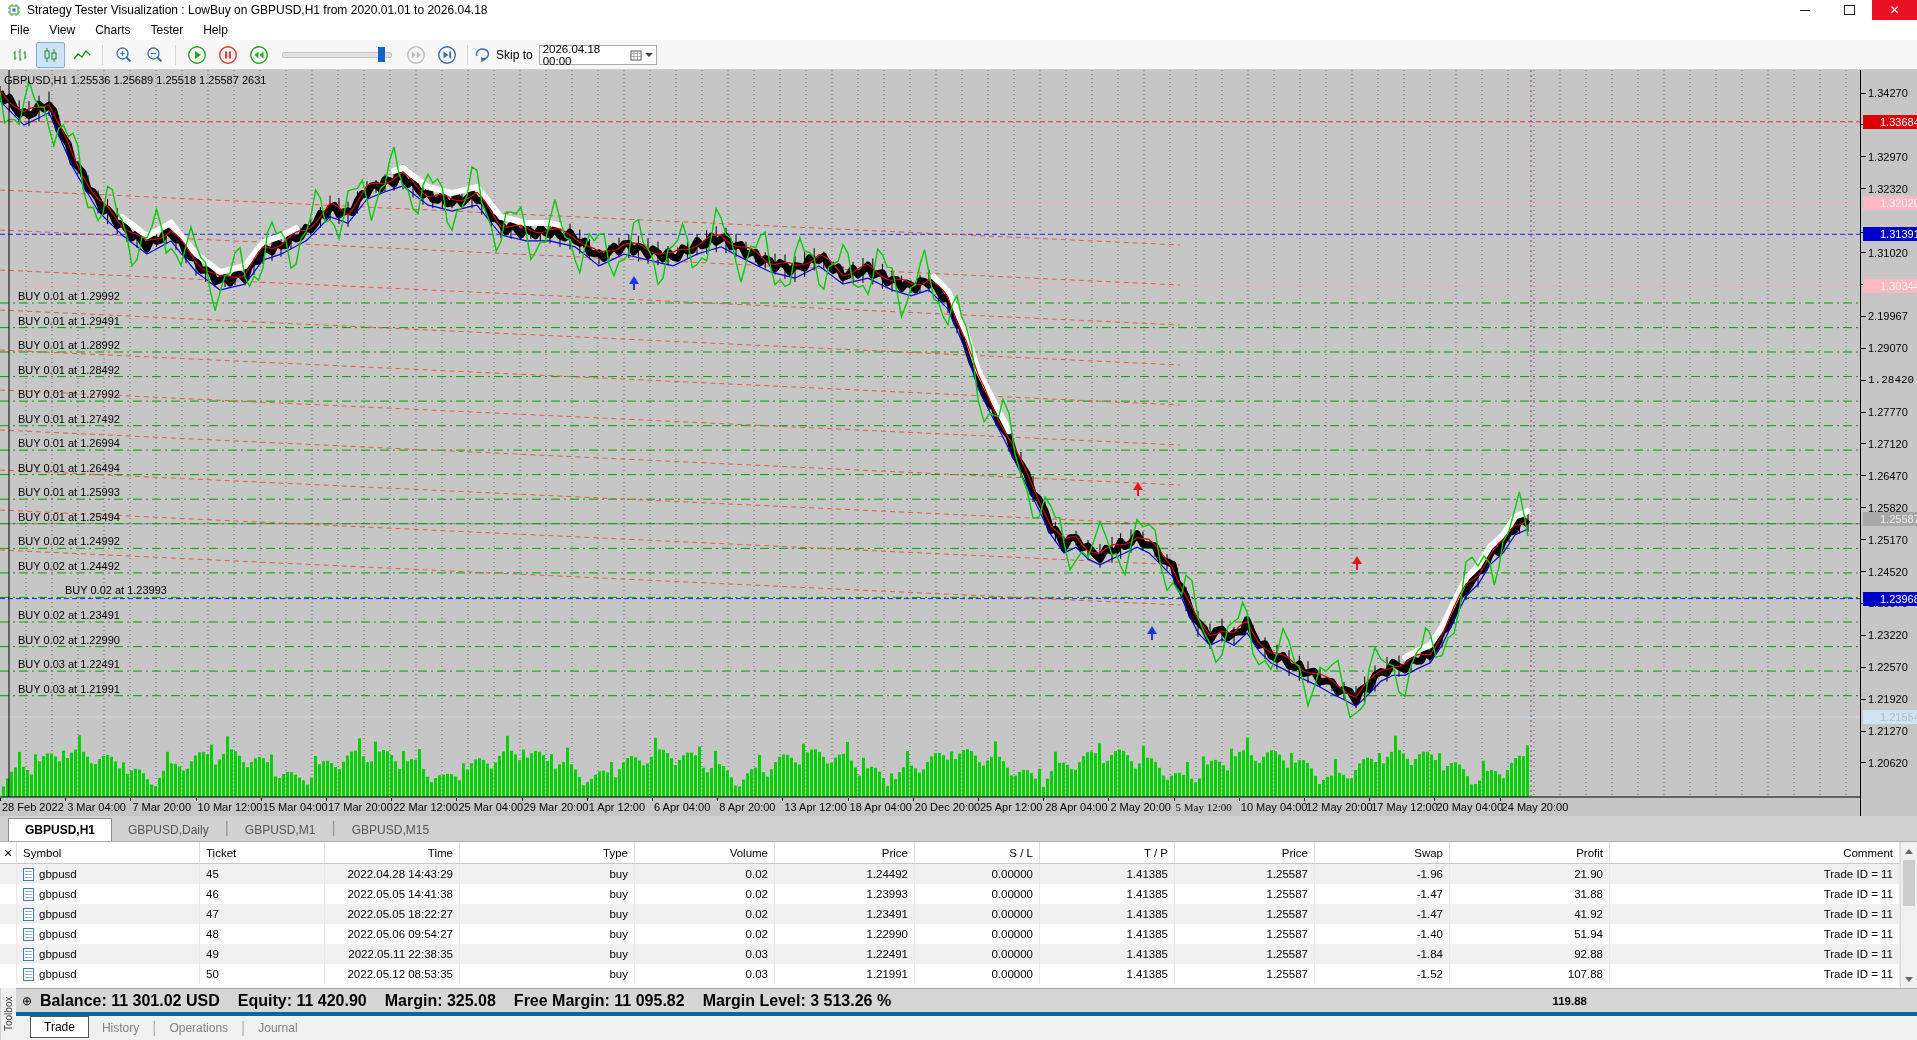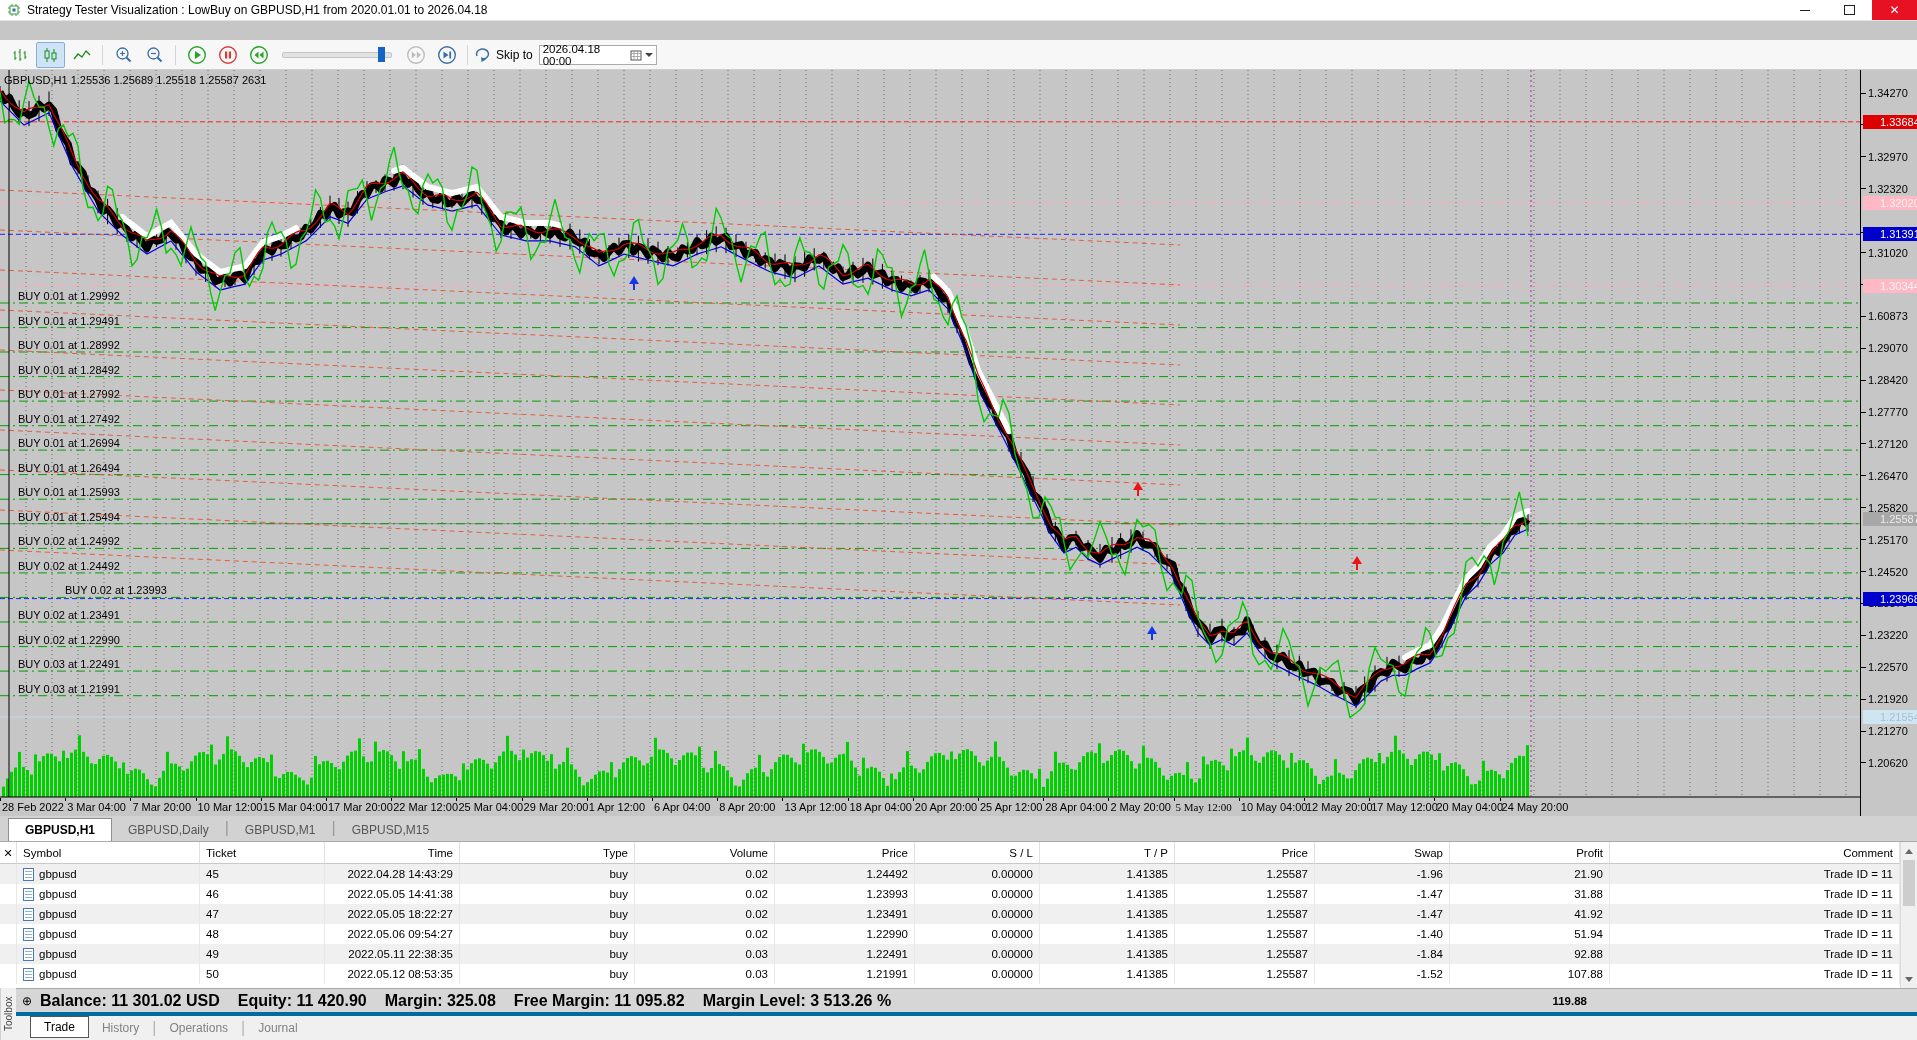--- a/index.html
+++ b/index.html
@@ -105,20 +105,27 @@
       <div class="win-btn">
           <span class="glyph-min"></span>
         </div>
       <div class="win-btn">
           <span class="glyph-max"></span>
         </div>
       <div class="win-btn close">✕</div>
     </div>
   </div>
 
+  <div class="menubar" id="menubar">
+      <span class="menu-item">File</span>
+      <span class="menu-item">View</span>
+      <span class="menu-item">Charts</span>
+      <span class="menu-item">Tester</span>
+      <span class="menu-item">Help</span>
+    </div>
 
   <div class="toolbar">
     <div class="tbtn">
       <svg width="18" height="16">
           <path d="M4 13V4M2.5 6H4M4 11h1.5M9 14V2M7.5 5H9M9 12h1.5M14 12V4M12.5 6H14M14 10h1.5" stroke="#1a8c1a" fill="none"></path>
         </svg>
     </div>
     <div class="tbtn active">
       <svg width="18" height="16">
           <path d="M5 1v3M5 11v4M12 2v4M12 12v3" stroke="#1a8c1a"></path>
@@ -907,27 +914,27 @@
         <div class="ptick" style="top: 175.51px;">
           <span class="mark"></span>
           <span>1.31020</span>
         </div>
         <div class="ptick" style="top: 207.412px;">
           <span class="mark"></span>
           <span>1.30370</span>
         </div>
         <div class="ptick" style="top: 239.314px;">
           <span class="mark"></span>
-          <span>1.60873</span>
+          <span>2.19967</span>
         </div>
         <div class="ptick" style="top: 271.216px;">
           <span class="mark"></span>
           <span>1.29070</span>
         </div>
-        <div class="ptick" style="top: 303.118px;">
+        <div class="ptick" style="top: 303.118px; font-family: Liberation Mono, monospace;">
           <span class="mark"></span>
           <span>1.28420</span>
         </div>
         <div class="ptick" style="top: 335.02px;">
           <span class="mark"></span>
           <span>1.27770</span>
         </div>
         <div class="ptick" style="top: 366.922px;">
           <span class="mark"></span>
           <span>1.27120</span>
@@ -1003,21 +1010,21 @@
         <div class="dlabel" style="left: 588.8px;">1 Apr 12:00</div>
         <div class="dtick" style="left: 652px;"></div>
         <div class="dlabel" style="left: 654px;">6 Apr 04:00</div>
         <div class="dtick" style="left: 717.2px;"></div>
         <div class="dlabel" style="left: 719.2px;">8 Apr 20:00</div>
         <div class="dtick" style="left: 782.4px;"></div>
         <div class="dlabel" style="left: 784.4px;">13 Apr 12:00</div>
         <div class="dtick" style="left: 847.6px;"></div>
         <div class="dlabel" style="left: 849.6px;">18 Apr 04:00</div>
         <div class="dtick" style="left: 912.8px;"></div>
-        <div class="dlabel" style="left: 914.8px;">20 Apr 20:00</div>
+        <div class="dlabel" style="left: 914.8px;">20 Dec 20:00</div>
         <div class="dtick" style="left: 978px;"></div>
         <div class="dlabel" style="left: 980px;">25 Apr 12:00</div>
         <div class="dtick" style="left: 1043.2px;"></div>
         <div class="dlabel" style="left: 1045.2px;">28 Apr 04:00</div>
         <div class="dtick" style="left: 1108.4px;"></div>
         <div class="dlabel" style="left: 1110.4px;">2 May 20:00</div>
         <div class="dtick" style="left: 1173.6px;"></div>
         <div class="dlabel" style="left: 1175.6px; font-family: Liberation Serif, serif;">5 May 12:00</div>
         <div class="dtick" style="left: 1238.8px;"></div>
         <div class="dlabel" style="left: 1240.8px;">10 May 04:00</div>

